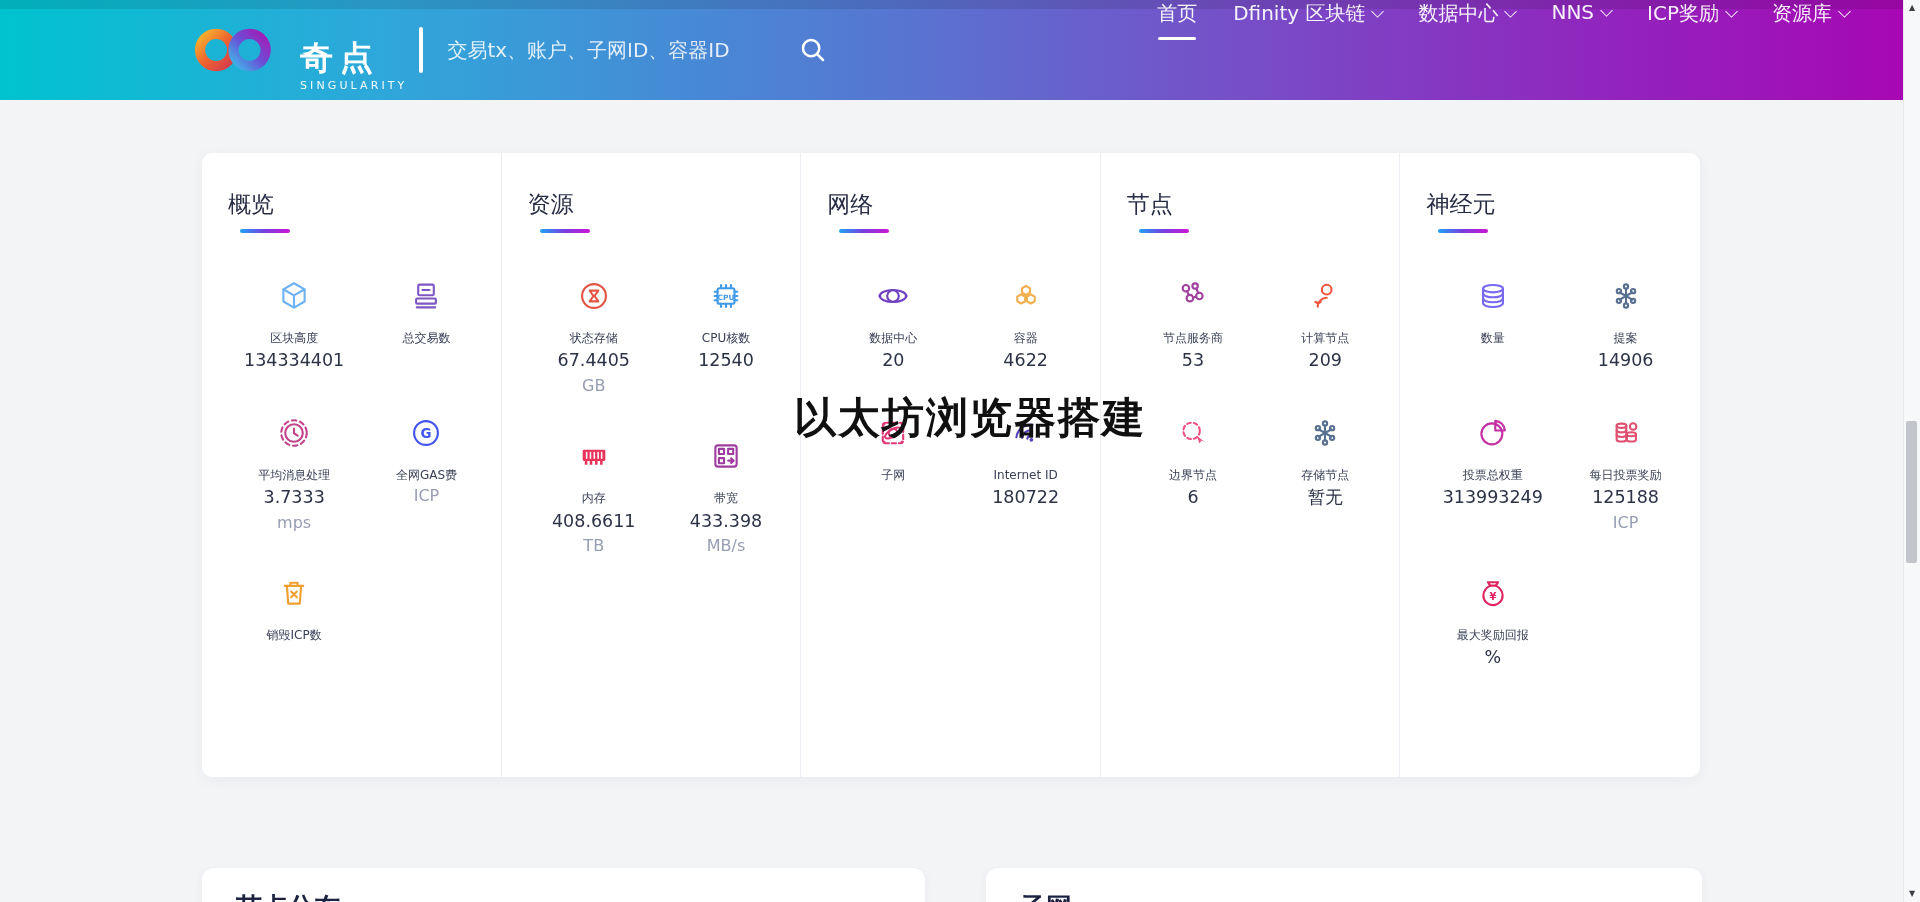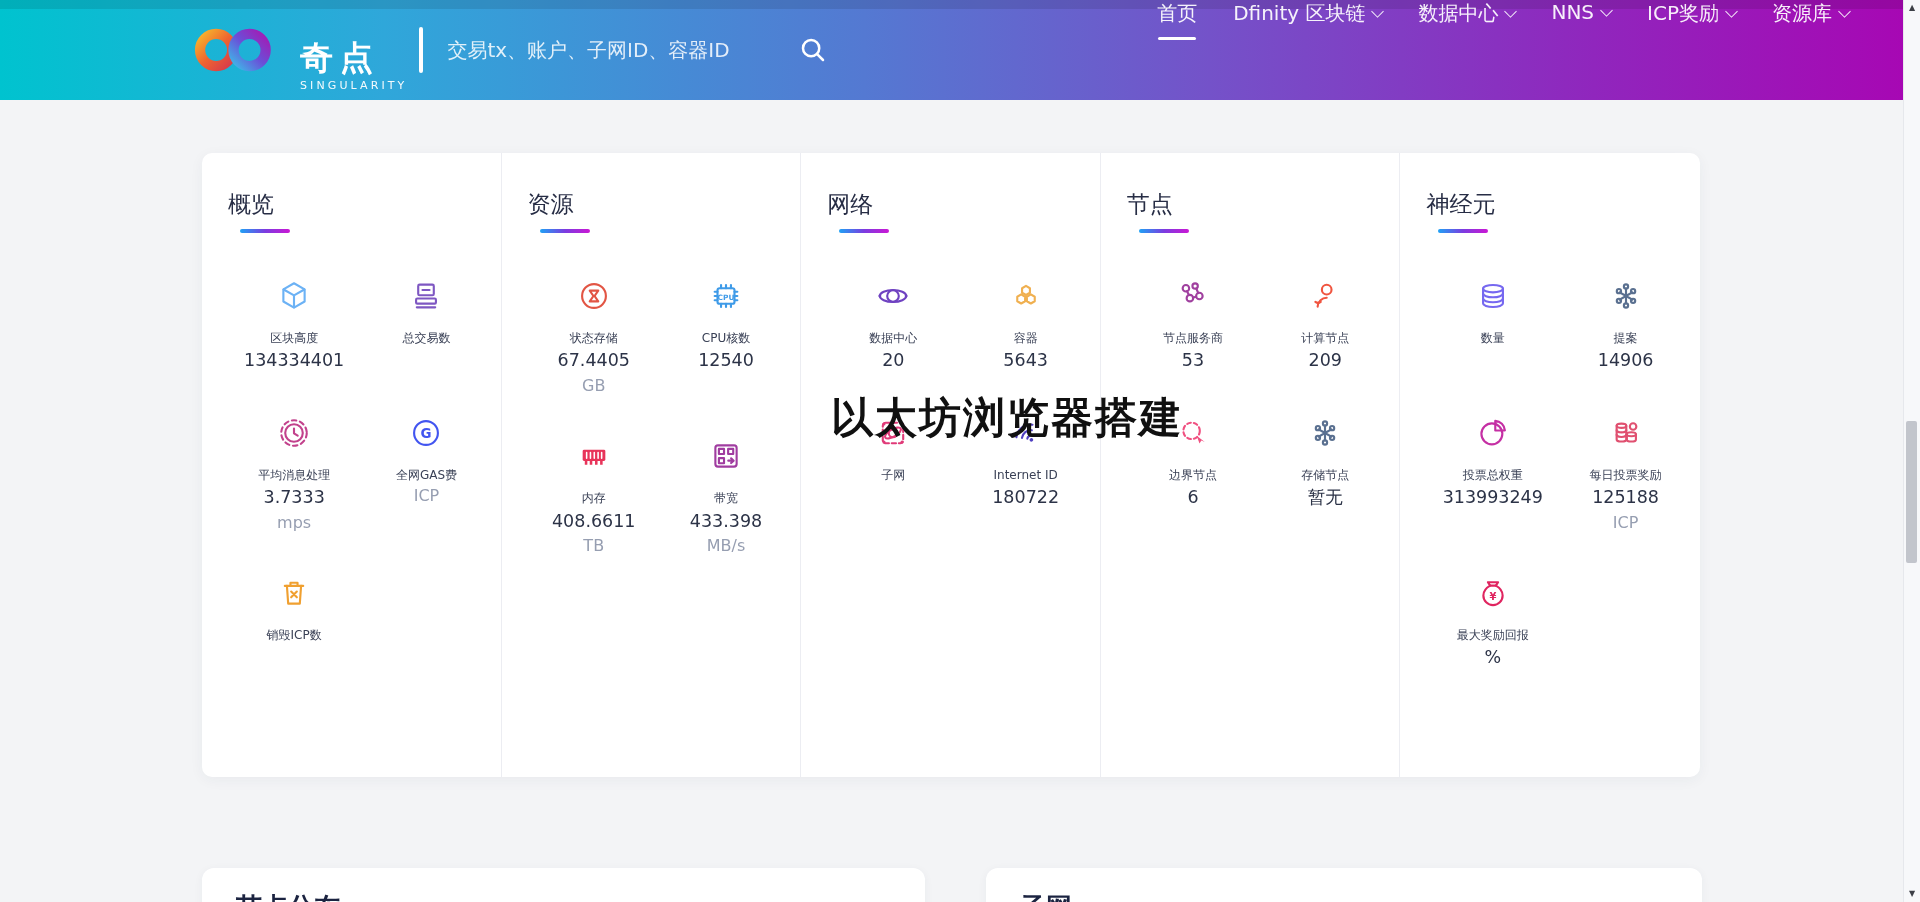--- a/index.html
+++ b/index.html
@@ -39,21 +39,21 @@
   .col-title{font-size:23px;color:#272d45;font-weight:500;}
   .col-underline{width:50px;height:4px;border-radius:2px;margin:9px 0 0 12px;
     background:linear-gradient(90deg,#1fa2f5,#7b3ce0,#cb17d4);}
   .stats-grid{margin-top:46px;display:grid;grid-template-columns:1fr 1fr;row-gap:42px;}
   .stat{display:flex;flex-direction:column;align-items:center;text-align:center;}
   .stat-icon{width:34px;height:34px;fill:none;stroke:currentColor;stroke-width:1.5;stroke-linecap:round;stroke-linejoin:round;margin-bottom:17px;}
   .stat-label{font-size:12px;color:#3a4156;line-height:1.45;}
   .stat-value{font-size:17.5px;color:#2c3347;line-height:1.45;margin-top:1px;}
   .stat-unit{font-size:16px;color:#969eb1;line-height:1.4;margin-top:1px;}
   
-  .overlay-text{position:absolute;left:831px;top:390px;font-size:42px;font-weight:800;color:#101010;letter-spacing:2px;z-index:40;white-space:nowrap;}
+  .overlay-text{position:absolute;left:794px;top:390px;font-size:42px;font-weight:800;color:#101010;letter-spacing:2px;z-index:40;white-space:nowrap;}
   
   .bottom-card{position:absolute;top:868px;height:120px;background:#fff;border-radius:12px;box-shadow:0 2px 10px rgba(40,50,80,.05);box-sizing:border-box;}
   .bc-title{font-size:26px;font-weight:700;color:#1b2340;padding:22px 0 0 34px;}
   #bottom-left{left:202px;width:723px;}
   #bottom-right{left:986px;width:716px;}
   
   .scrollbar{position:fixed;top:0;right:0;width:16px;height:902px;background:#f7f8fa;border-left:1px solid #e6e8ec;z-index:100;}
   .scroll-arrow{position:absolute;left:0;width:100%;text-align:center;font-size:8px;color:#3c3f46;cursor:pointer;line-height:1;}
   .scroll-up{top:4px;}
   .scroll-down{bottom:4px;}
@@ -344,21 +344,21 @@
             <use href="#datacenter-icon"></use>
           </svg>
           <div class="stat-label">数据中心</div>
           <div class="stat-value">20</div>
         </div>
         <div class="stat">
           <svg class="stat-icon" style="color: rgb(240, 176, 80);">
             <use href="#container-icon"></use>
           </svg>
           <div class="stat-label">容器</div>
-          <div class="stat-value">5643</div>
+          <div class="stat-value">4622</div>
         </div>
         <div class="stat">
           <svg class="stat-icon" style="color: rgb(224, 58, 120);">
             <use href="#subnet-icon"></use>
           </svg>
           <div class="stat-label">子网</div>
         </div>
         <div class="stat">
           <svg class="stat-icon" style="color: rgb(80, 64, 192);">
             <use href="#wifi-icon"></use>

